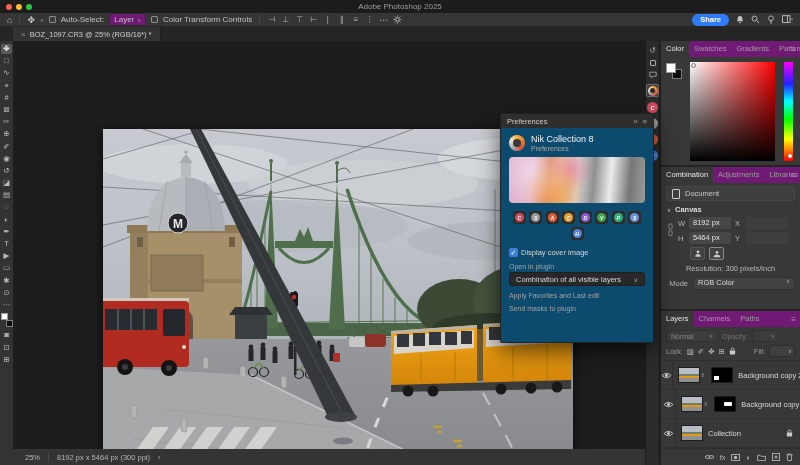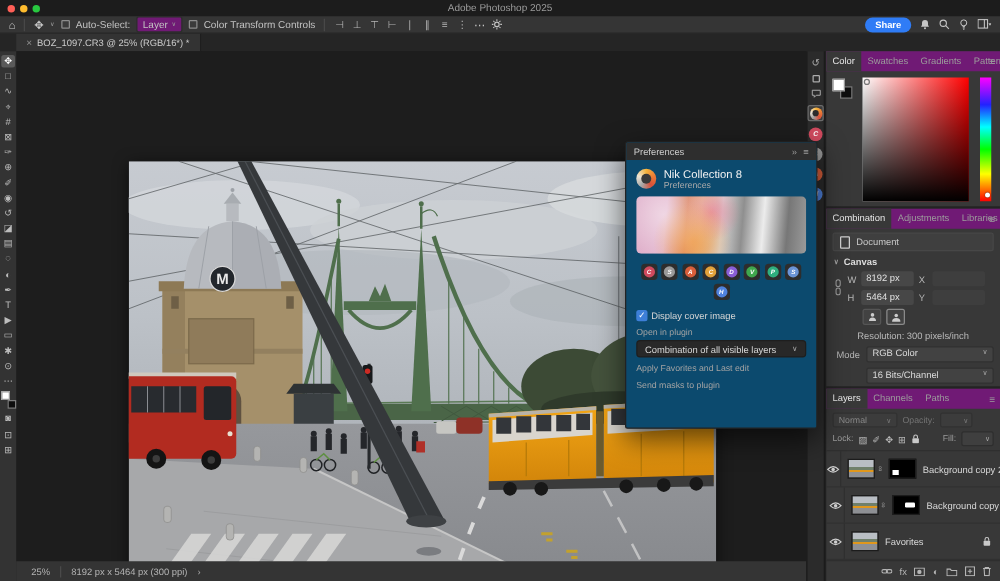--- a/index.html
+++ b/index.html
@@ -619,27 +619,20 @@
           </span>
         </div>
         <div class="res-row">Resolution: 300 pixels/inch</div>
         <div class="mode-row">
           <span class="mlab">Mode</span>
           <span class="select">
             <span>RGB Color</span>
             <span class="caret">∨</span>
           </span>
         </div>
-        <div class="mode-row">
-          <span class="mlab"></span>
-          <span class="select">
-            <span>16 Bits/Channel</span>
-            <span class="caret">∨</span>
-          </span>
-        </div>
       </div>
     </div>
 
     <div class="panel p-layers">
       <div class="panel-header">
         <span class="ptab active">Layers</span>
         <span class="ptab">Channels</span>
         <span class="ptab">Paths</span>
         <span class="pmenu">≡</span>
       </div>
@@ -695,21 +688,21 @@
         <span class="lname">Background copy</span>
       </div>
       <div class="layer-row">
         <span class="eye-box">
           <svg class="mini" width="11" height="7" viewBox="0 0 12 8">
               <path d="M1,4 Q6,-1 11,4 Q6,9 1,4 Z" fill="none" stroke="#cfcfcf"></path>
               <circle cx="6" cy="4" r="1.6" fill="#cfcfcf"></circle>
             </svg>
         </span>
         <span class="thumb photo-thumb"></span>
-        <span class="lname">Favorites</span>
+        <span class="lname">Collection</span>
         <span class="lrow-lock">
           <svg class="mini" width="7" height="8" viewBox="0 0 8 9">
               <rect x="1" y="4" width="6" height="4.5" rx="0.8" fill="#c9c9c9"></rect>
               <path d="M2.3,4 V2.8 a1.7,1.7 0 0 1 3.4,0 V4" fill="none" stroke="#c9c9c9"></path>
             </svg>
         </span>
       </div>
       <div class="layers-footer">
         <span>
           <svg class="mini" width="9" height="6" viewBox="0 0 10 6">

